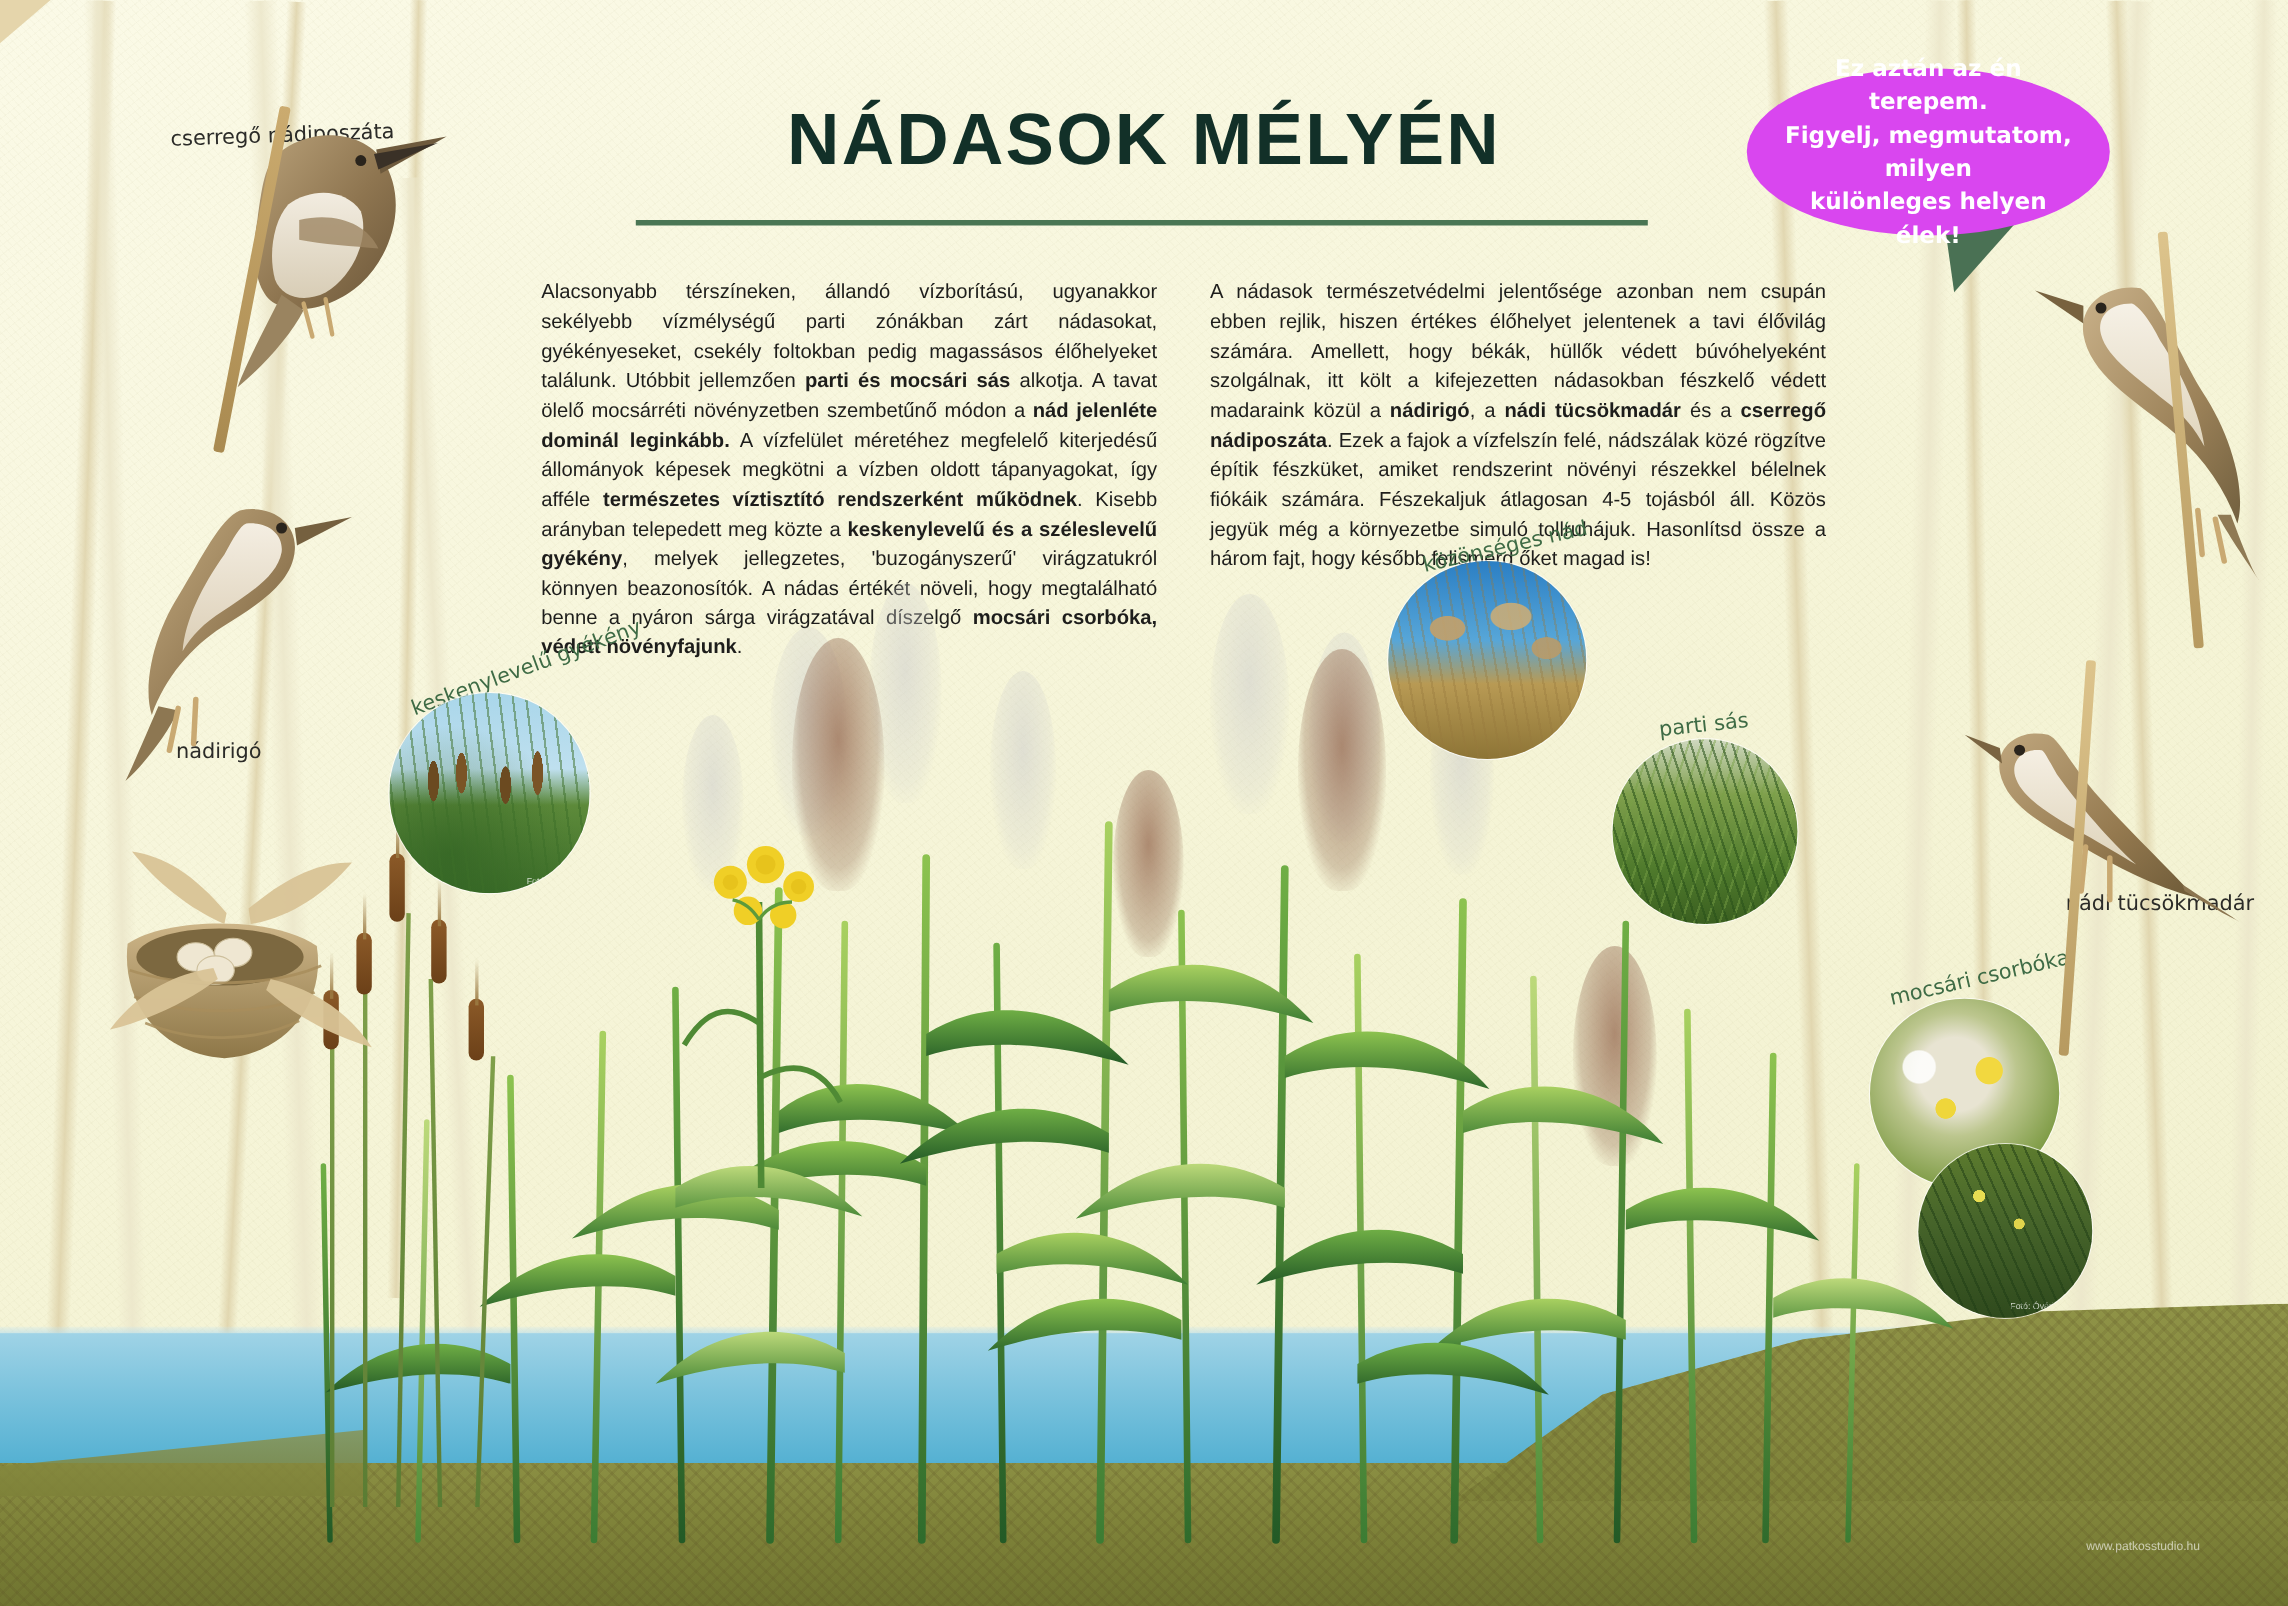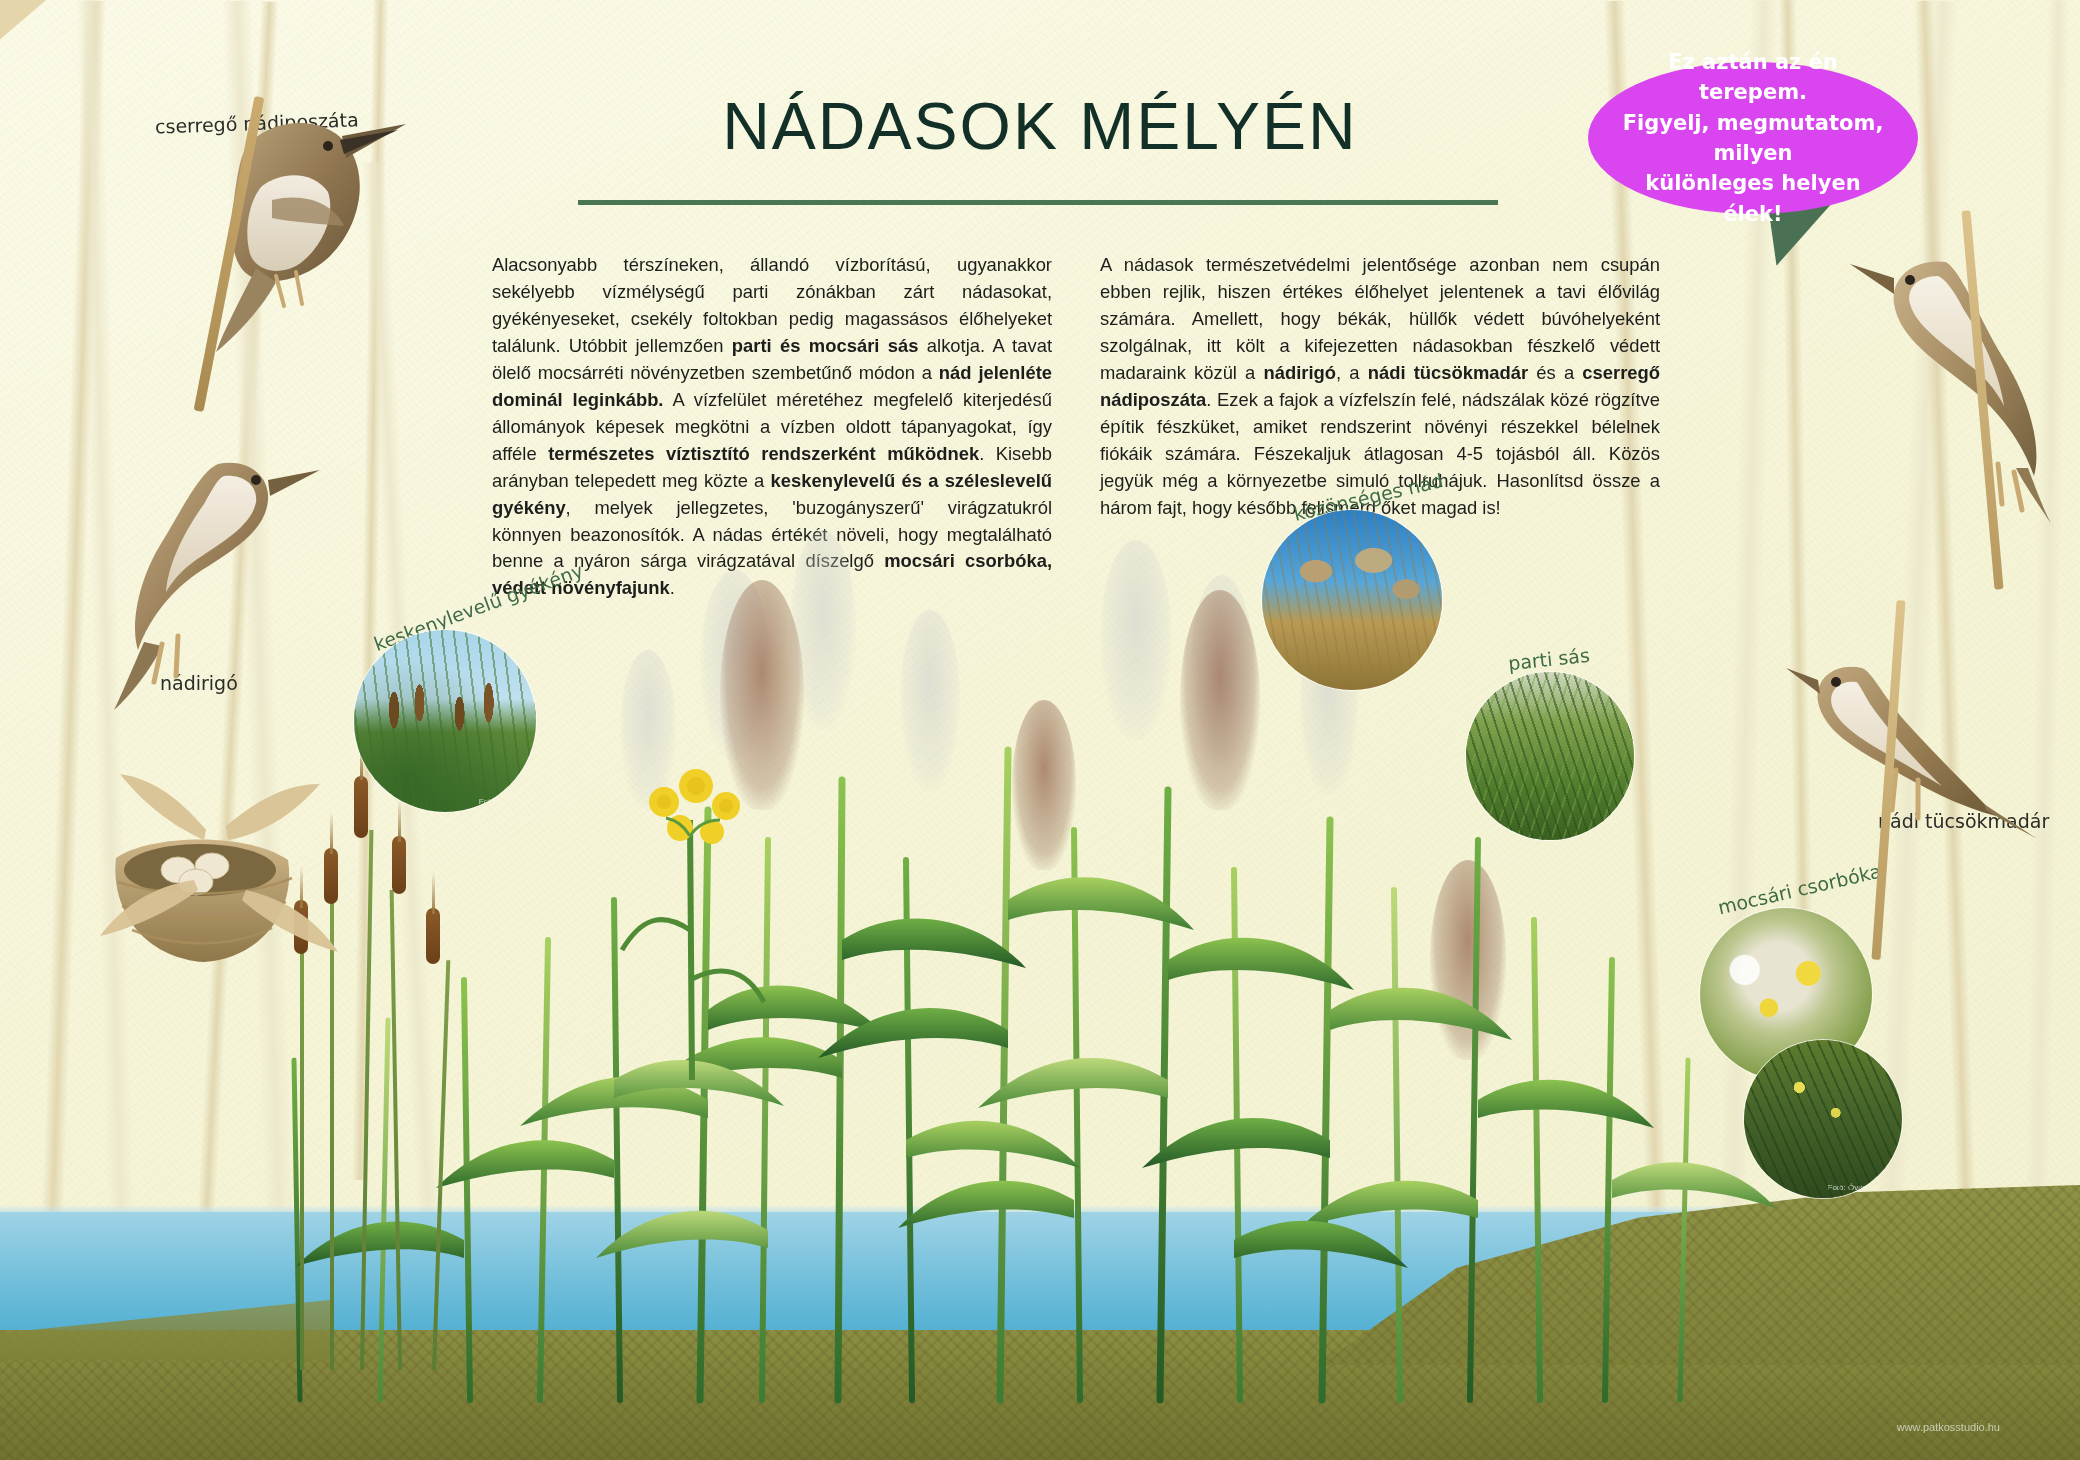--- a/index.html
+++ b/index.html
@@ -71,21 +71,21 @@
     background: linear-gradient(180deg, rgba(140,143,67,.75), rgba(126,130,57,.9));
     clip-path: polygon(0 100%, 0 55%, 100% 0, 100% 100%);
   }
 
   
   .title {
     position: absolute; left: 620px; top: 88px; width: 840px;
     text-align: center;
     font-size: 66px; letter-spacing: 2px;
     color: #123028;
-    font-weight: 400;
+    font-weight: 700;
   }
   .title-rule {
     position: absolute; left: 578px; top: 200px;
     width: 920px; height: 5px;
     background: #4a7654;
   }
 
   
   .col {
     position: absolute; top: 252px;
@@ -230,21 +230,21 @@
     background: radial-gradient(ellipse at 50% 40%, rgba(160,120,95,.85), rgba(150,112,88,.35) 60%, rgba(150,112,88,0) 75%);
   }
   .plume-bg {
     background: radial-gradient(ellipse at 50% 40%, rgba(205,205,205,.55), rgba(205,205,205,.2) 60%, rgba(205,205,205,0) 75%);
   }
 
   
   .bird { position: absolute; }
 
   .wm {
-    position: absolute; right: 80px; bottom: 27px;
+    position: absolute; right: 80px; bottom: 48px;
     font-size: 11px; color: rgba(255,255,255,.62); padding-left: 29px;
   }
 </style>
 </head>
 <body>
 
 <div id="board">
 
   <div class="paper-tex"></div>
   <div class="corner-tl"></div>

